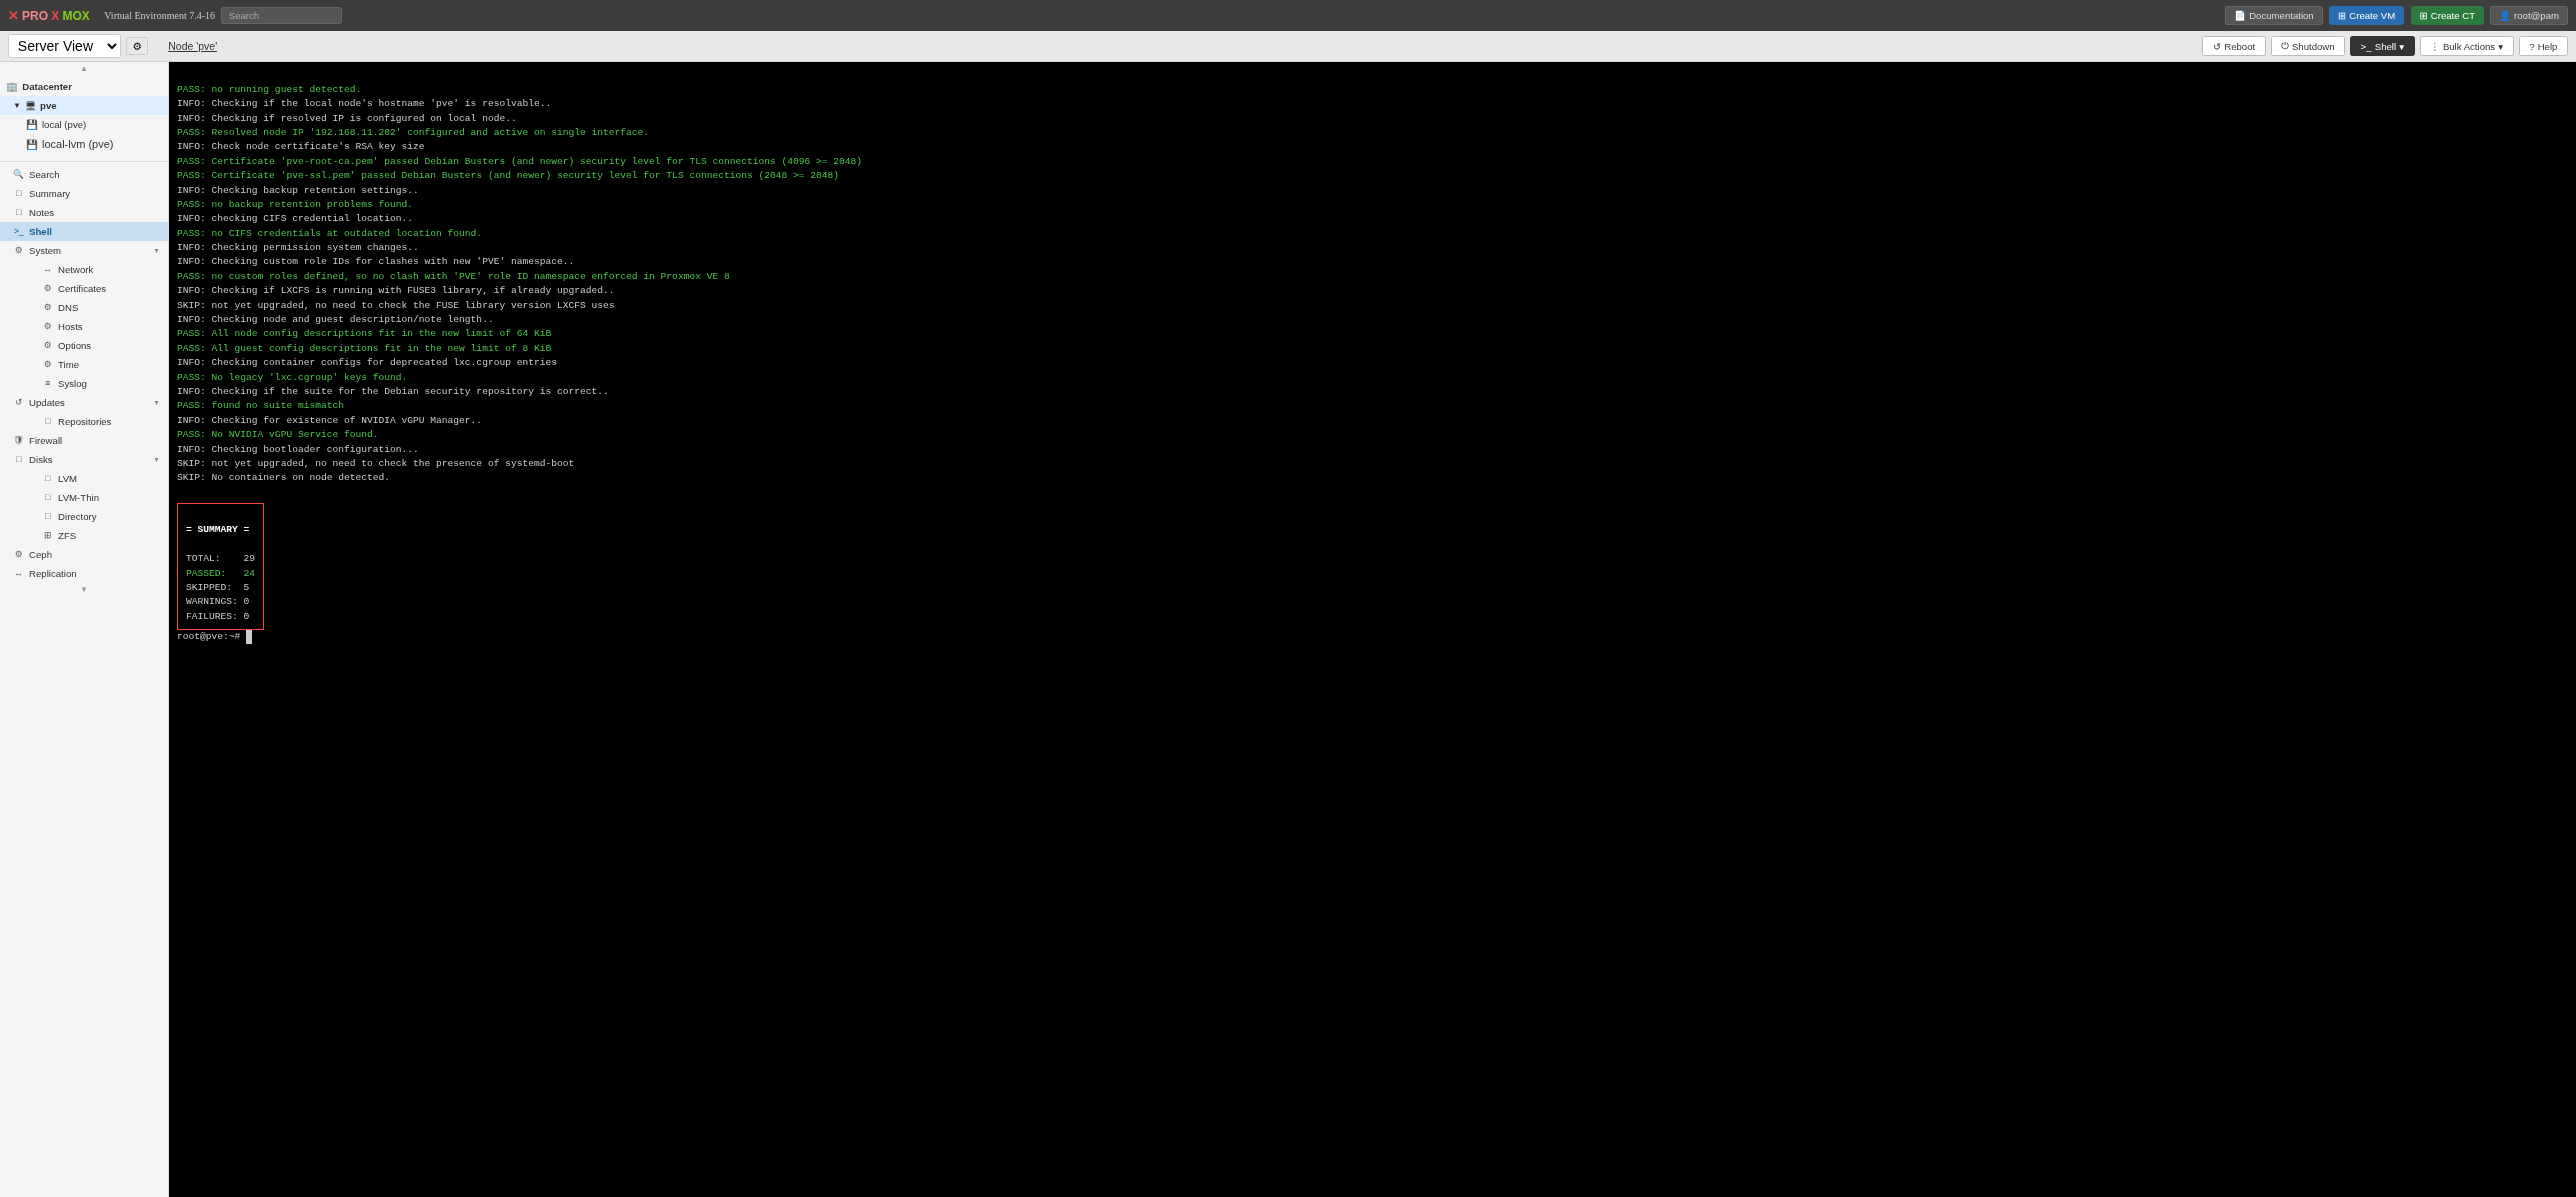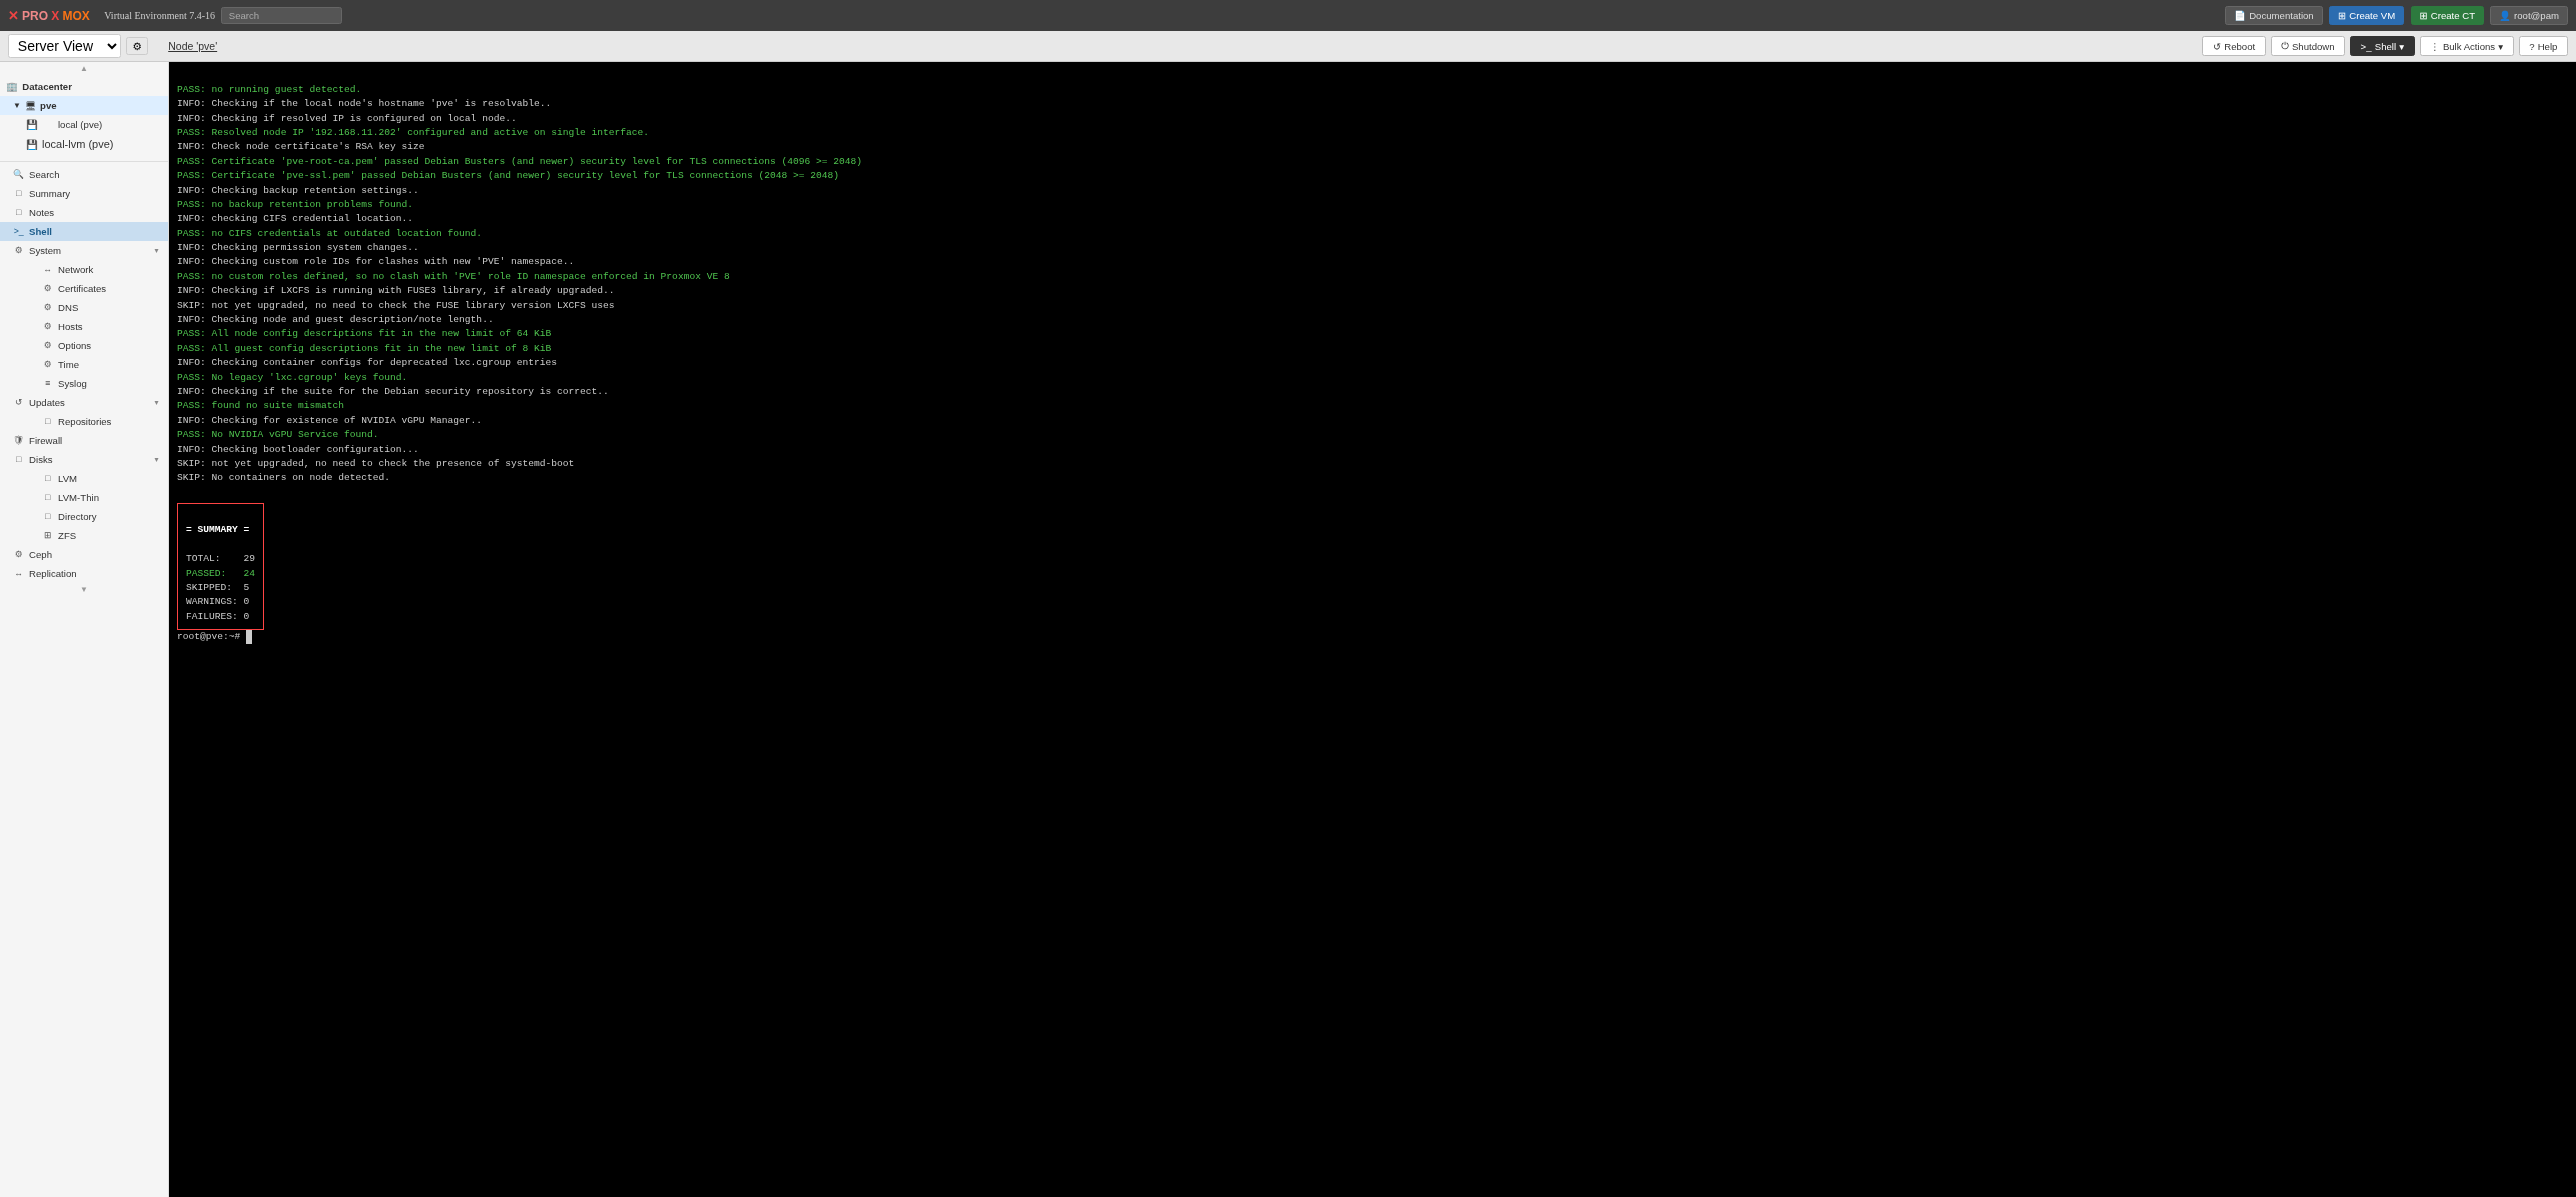--- a/index.html
+++ b/index.html
@@ -86,21 +86,21 @@
     #terminal::-webkit-scrollbar-thumb { background: #444; border-radius: 3.2px; }
   </style>
 </head>
 <body>
 
 <div id="topbar">
   <div id="logo-area">
     <span style="color:#e44;font-weight:bold;font-size:13px;">✕</span>
     <span style="color:#e88;font-weight:bold;font-size:12px;">PRO</span>
       <span style="color:#e44;font-weight:bold;font-size:12px;">X</span>
-      <span style="color:#f97316;font-weight:bold;font-size:12px;">MOX</span>
+      <span style="color:#84cc16;font-weight:bold;font-size:12px;">MOX</span>
   </div>
   <span style="color:#ccc;font-size:10px;font-family:Liberation Serif, serif;">Virtual Environment 7.4-16</span>
   <input id="search-box" type="text" placeholder="Search" style="">
   <div class="topbar-spacer"></div>
   <button class="topbar-btn">
     <span>📄</span>
     <span>Documentation</span>
   </button>
   <button class="topbar-btn blue">
     <span>⊞</span>
@@ -159,21 +159,21 @@
     </div>
 
     <div class="pve-node">
       <span style="font-size:8px;">▼</span>
       <span style="font-size:8.8px;">🖥</span>
       <span style="font-size:9.6px;font-weight:bold;">pve</span>
     </div>
 
     <div class="storage-item">
       <span>💾</span>
-      <span style="font-size:9.6px;margin-left:16px;">local (pve)</span>
+      <span style="font-size:9.6px;">local (pve)</span>
     </div>
     <div class="storage-item">
       <span>💾</span>
       <span style="font-size:11px;">local-lvm (pve)</span>
     </div>
 
     <div style="margin-top:6.4px; border-top:0.8px solid #ddd; padding-top:3.2px;">
       <div class="sidebar-item">
         <span class="sidebar-icon">🔍</span>
         <span class="sidebar-label">Search</span>

